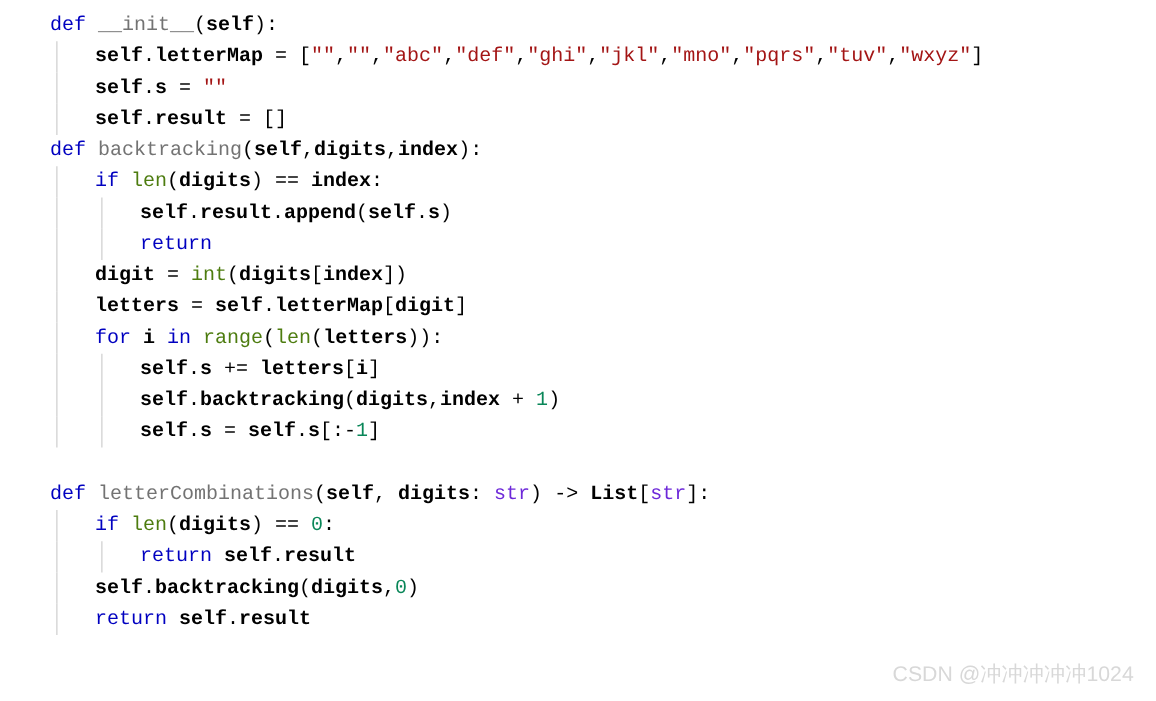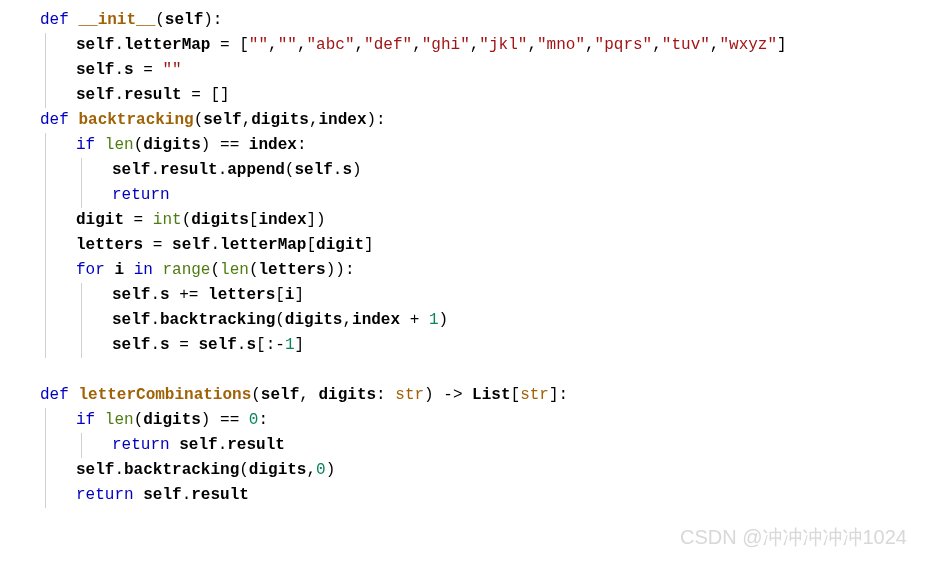--- a/index.html
+++ b/index.html
@@ -36,34 +36,34 @@
       left: 5px;
       top: 0;
       bottom: 0;
       width: 1px;
       background: #d0d0d0;
     }
     .indent-guide.first::before {
       display: none;
     }
     .kw { color: #0000c0; }
-    .fn { color: #a16207; font-weight: bold; }
+    .fn { color: #737373; }
     .builtin { color: #4d7c0f; }
     .str { color: #a31515; }
     .num { color: #098658; }
     .op { color: #000000; }
     .id { color: #000000; font-weight: bold; }
     .punct { color: #000000; }
-    .type { color: #a16207; text-align: right; }
+    .type { color: #6d28d9; text-align: right; }
     .watermark {
       position: absolute;
       bottom: 10px;
       right: 18px;
       font-family: "Microsoft YaHei", sans-serif;
-      font-size: 20px;
+      font-size: 17px;
       color: #d8d8d8;
       font-weight: 400;
       pointer-events: none;
     }
   </style>
 </head>
 <body>
 
 <div id="code-container">
     <div class="code-line"><span class="indent-guide first"></span><span class="kw">def</span><span class="op"> </span><span class="fn">__init__</span><span class="punct">(</span><span class="id">self</span><span class="punct">):</span></div>

